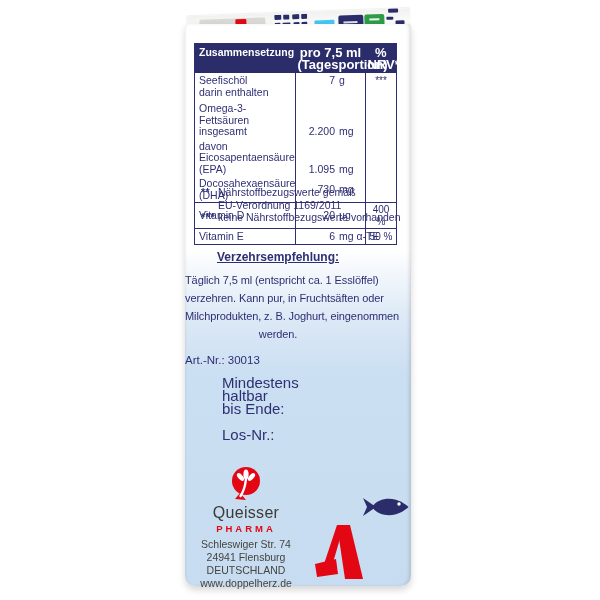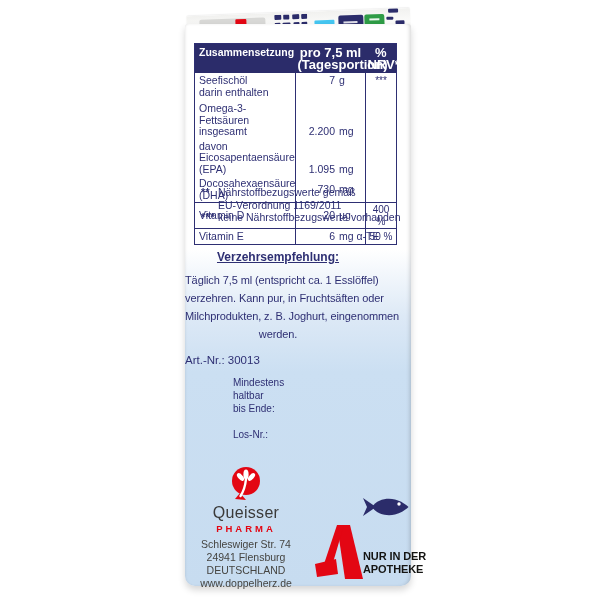--- a/index.html
+++ b/index.html
@@ -68,21 +68,21 @@
   
   .footnotes{position:absolute;left:16px;top:162px;color:#2e2f73;font-size:10.5px;line-height:12.5px;}
   .fnrow{display:flex;}
   .fnrow .mk{width:17px;flex:0 0 17px;font-weight:bold;letter-spacing:.5px;}
   
   .dosage{position:absolute;left:0;top:226px;width:186px;text-align:center;color:#2e2f73;}
   .dosage .head{font-size:12px;font-weight:bold;text-decoration:underline;margin-bottom:7px;}
   .dosage .line{font-size:11px;line-height:18px;white-space:nowrap;letter-spacing:-.1px;}
   .artnr{position:absolute;left:0;top:330px;width:226px;text-align:left;color:#2e2f73;font-size:11.5px;}
   
-  .batch{position:absolute;left:48px;top:352px;color:#2e2f73;font-size:10px;line-height:13px;}
+  .batch{position:absolute;left:37px;top:352px;color:#2e2f73;font-size:15px;line-height:13px;}
   .batch .lot{margin-top:13px;}
   
   .mfr{position:absolute;left:0px;top:442px;width:122px;text-align:center;}
   .mfr .qlogo{display:block;margin:0 auto 2px auto;}
   .mfr .qname{font-size:16px;color:#3a3a39;letter-spacing:.3px;font-weight:500;}
   .mfr .qdiv{font-size:9.5px;font-weight:bold;color:#e30613;letter-spacing:3px;margin-top:1px;}
   .mfr .addr{margin-top:4px;font-size:10.5px;line-height:13px;color:#454440;}
   
   .fish{position:absolute;left:178px;top:472px;}
   .apo{position:absolute;left:130px;top:500px;width:100px;height:62px;}
@@ -288,20 +288,16 @@
     </svg>
 
     <div class="apo">
       <svg width="48" height="56" viewBox="0 0 48 56">
         <g fill="#e30613">
           <path d="M22 1 L35 1 L48 55 L30 55 Z"></path>
           <path d="M22 1 L29 1 L17 42 L9 40 Z"></path>
           <path d="M0 40 L21 35 L23 50 L2 53 Z"></path>
         </g>
       </svg>
-      <div class="txt">
-        <div>NUR IN DER</div>
-        <div>APOTHEKE</div>
-      </div>
     </div>
 
   </div>
 </div>
 
 </body></html>

